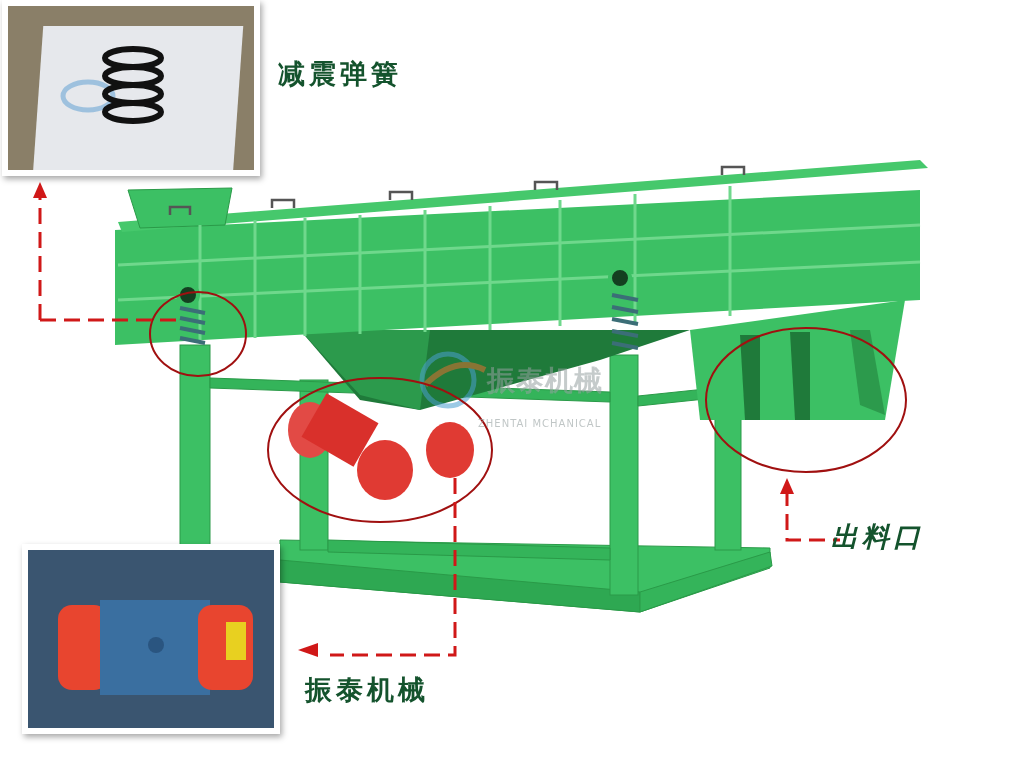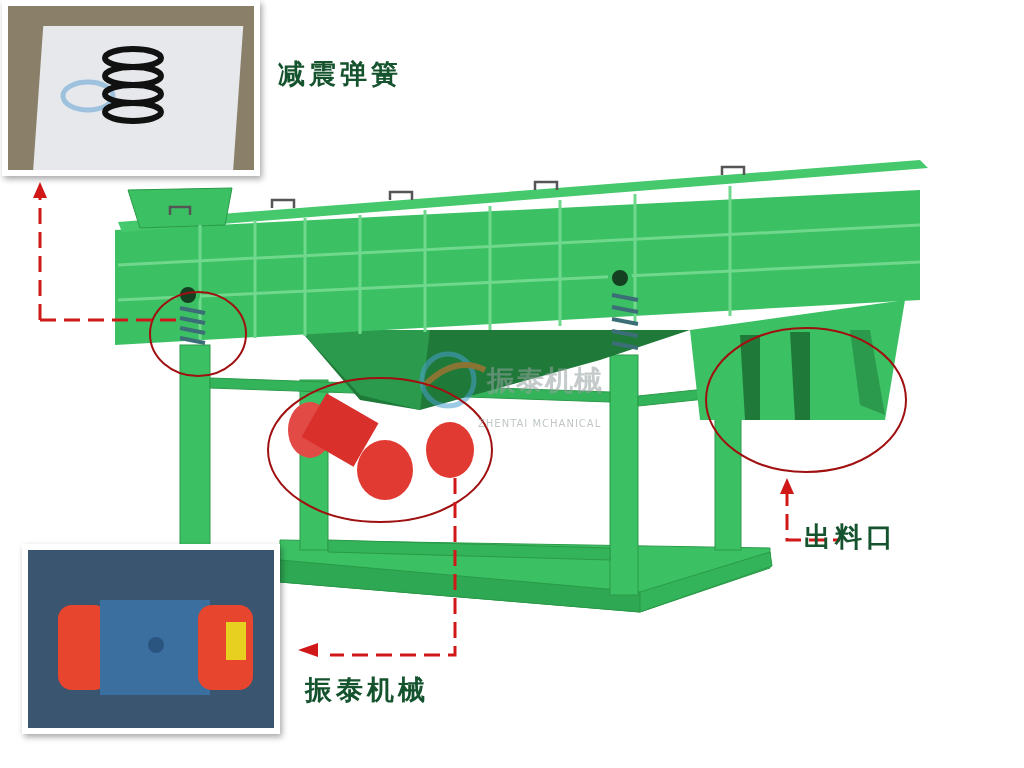--- a/index.html
+++ b/index.html
@@ -157,17 +157,17 @@
       <rect x="30" y="55" width="50" height="85" rx="14" fill="#e8452f"></rect>
       <rect x="72" y="50" width="110" height="95" fill="#3a6fa0"></rect>
       <circle cx="128" cy="95" r="8" fill="#2a5580"></circle>
       <rect x="170" y="55" width="55" height="85" rx="14" fill="#e8452f"></rect>
       <rect x="198" y="72" width="20" height="38" fill="#e8d020"></rect>
     </svg>
   </div>
 </div>
 
 <div class="label" style="left:278px;top:60px;">减震弹簧</div>
-<div class="label" style="left:804px;top:523px;">出料口</div>
+<div class="label" style="left:831px;top:523px;font-style:italic;">出料口</div>
 <div class="label" style="left:305px;top:676px;">振泰机械</div>
 
 <div class="watermark-cn" style="left:487px;top:362px;">振泰机械</div>
 <div class="watermark-en" style="left:478px;top:398px;margin-top:20px;">ZHENTAI MCHANICAL</div>
 
 </body></html>

